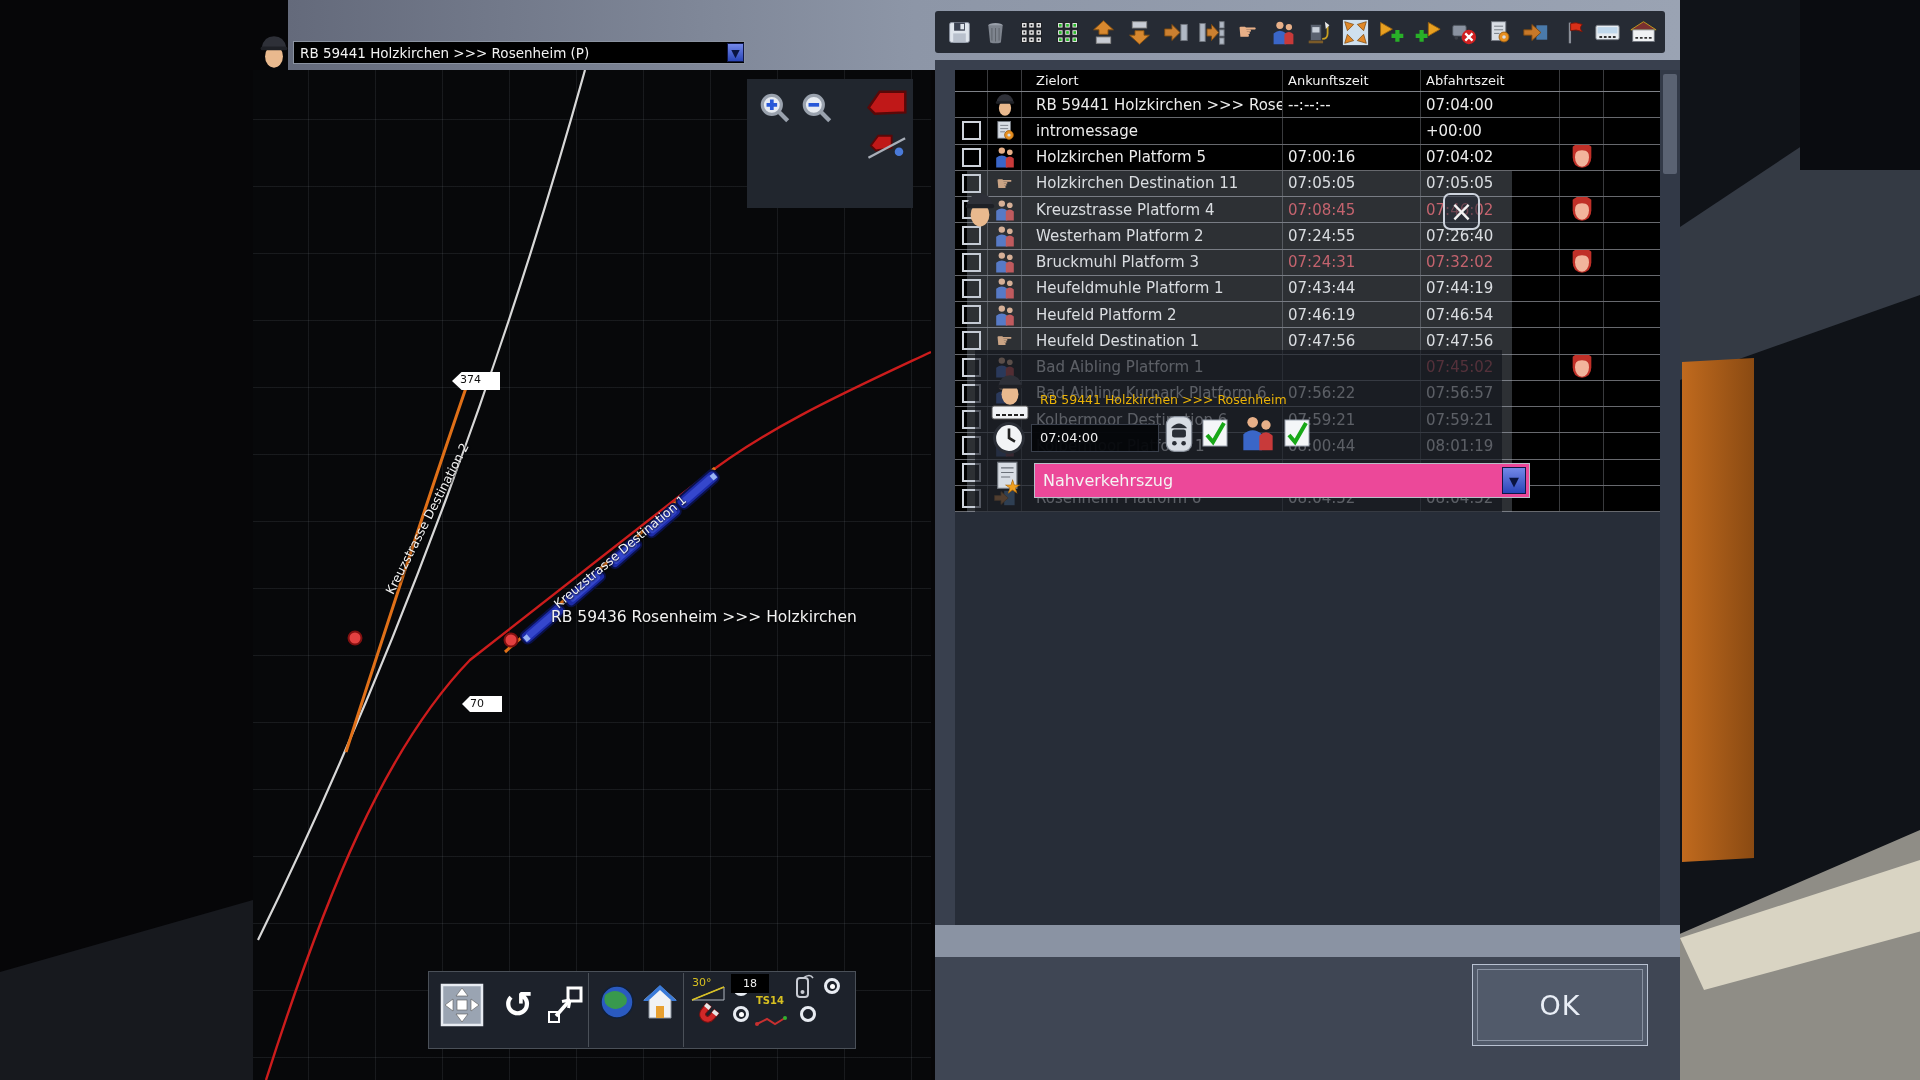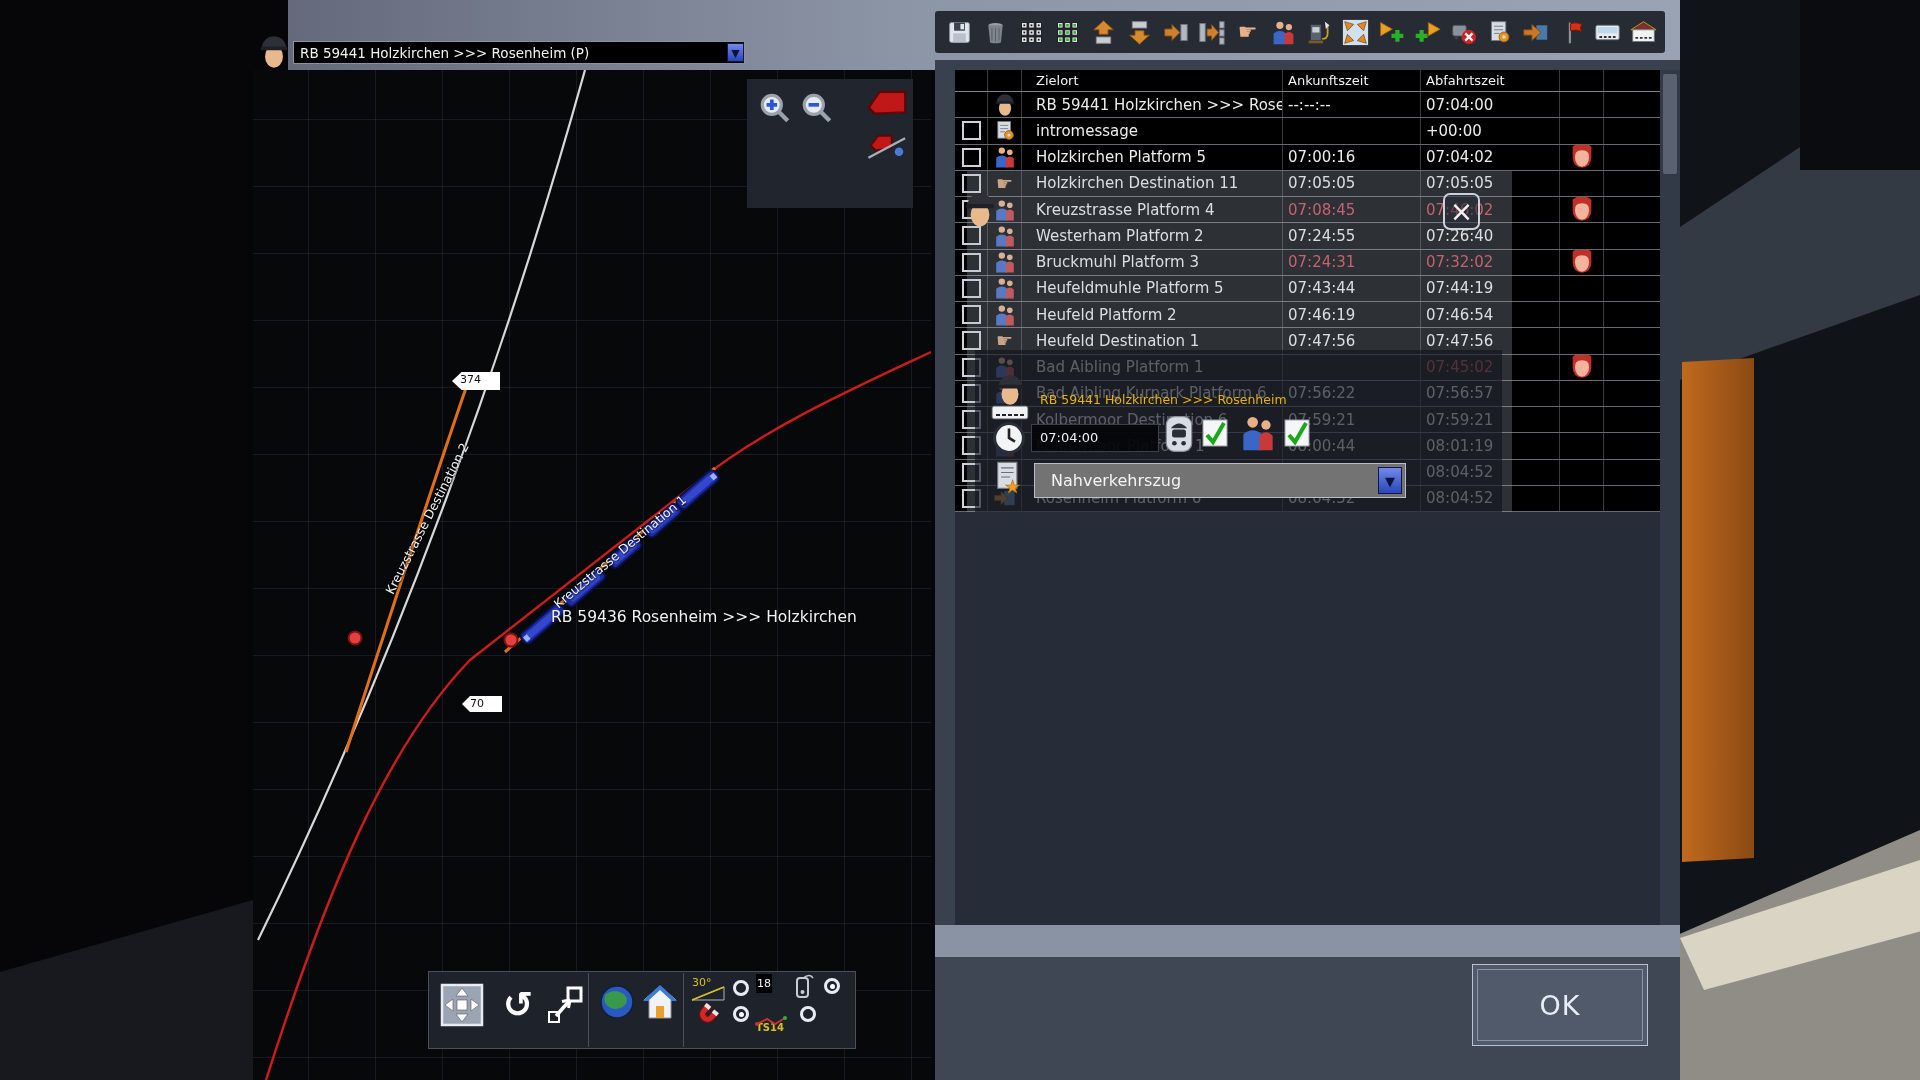--- a/index.html
+++ b/index.html
@@ -83,23 +83,23 @@
   .cbx{width:19px;height:19px;border:2px solid #cfd4dc;box-sizing:border-box;}
   .red{color:#cf4750;}
   .c-ic svg{width:24px;height:26px;}
   .c-f svg{width:24px;height:28px;}
   
   .dim-overlay{left:967px;top:171px;width:545px;height:341px;background:rgba(168,178,192,0.27);}
   .editor-panel{left:975px;top:350px;width:527px;height:162px;background:rgba(14,18,26,0.62);}
   .tt-title{color:#eab308;font-size:12.5px;white-space:nowrap;}
   .time-box{background:rgba(3,5,9,0.92);border:1px solid #3a404c;color:#f0f0f0;
     font-size:13px;line-height:26px;padding-left:8px;box-sizing:border-box;}
-  .combo{left:1034px;top:463px;width:372px;height:35px;background:#737373;
+  .combo{left:1034px;top:463px;width:496px;height:35px;background:#ec4899;
     border:1px solid #b8bec8;box-sizing:border-box;color:#f4f4f4;font-size:16px;
-    line-height:33px;padding-left:16px;}
+    line-height:33px;padding-left:8px;}
   .combo-btn{position:absolute;right:3px;top:3px;width:24px;height:27px;
     background:linear-gradient(#7388e8,#2a46b8);border:1px solid #101848;color:#0a1440;
     font-size:13px;line-height:27px;text-align:center;box-sizing:border-box;}
   .x-btn{left:1443px;top:193px;width:37px;height:37px;border:2px solid #ccd2dc;border-radius:7px;
     background:rgba(40,46,58,0.55);color:#f2f2f2;font-size:28px;line-height:33px;
     text-align:center;box-sizing:border-box;}
   .ov-icon svg{width:100%;height:100%;}
 </style>
 </head>
 <body>
@@ -215,36 +215,36 @@
         <path d="M18,4 L34,18 H29 V36 H7 V18 H2 Z" fill="#f0f2f5" stroke="#88909c"></path>
         <path d="M18,3 L35,19 H30 L18,8 L6,19 H1 Z" fill="#3a7ad8"></path>
         <rect x="14" y="24" width="8" height="12" fill="#e8a030"></rect>
       </svg></span>
   <span class="abs" style="left:690px;top:975px;width:38px;height:28px"><svg viewBox="0 0 38 28">
         <text x="2" y="11" font-size="11" fill="#d8c020">30°</text>
         <path d="M2,25 L34,25 L34,12 Z" fill="none" stroke="#b0b6c0"></path>
         <path d="M2,25 L34,12" stroke="#d8c020" stroke-width="1.5"></path>
       </svg></span>
   <span class="abs radio" style="left:733px;top:980px;width:16px;height:16px"></span>
-  <span class="abs black-box" style="left:756px;top:974px;width:16px;height:19px;line-height:19px">18</span>
+  <span class="abs black-box" style="left:731px;top:974px;width:38px;height:19px;line-height:19px">18</span>
   <span class="abs" style="left:790px;top:973px;width:26px;height:27px"><svg viewBox="0 0 26 28">
         <rect x="7" y="5" width="11" height="19" rx="3" fill="none" stroke="#c8ccd4" stroke-width="2"></rect>
         <circle cx="12.5" cy="19" r="2" fill="#c8ccd4"></circle>
         <path d="M13,5 Q20,0 23,5" stroke="#c8ccd4" stroke-width="1.5" fill="none"></path>
       </svg></span>
   <span class="abs radio sel" style="left:824px;top:978px;width:16px;height:16px"></span>
   <span class="abs" style="left:694px;top:1003px;width:27px;height:25px"><svg viewBox="0 0 27 25">
         <g transform="rotate(40 13 12)">
           <path d="M5,3 v8 a8,8 0 0 0 16,0 v-8 h-6 v8 a2,2 0 0 1 -4,0 v-8 Z" fill="#d02828" stroke="#7a1010"></path>
           <rect x="5" y="3" width="6" height="4" fill="#e8e8e8"></rect>
           <rect x="15" y="3" width="6" height="4" fill="#e8e8e8"></rect>
         </g>
       </svg></span>
   <span class="abs radio sel" style="left:733px;top:1006px;width:16px;height:16px"></span>
-  <span class="abs yellowtxt" style="left:756px;top:1022px;width:32px">TS14</span>
+  <span class="abs yellowtxt" style="left:756px;top:995px;width:32px">TS14</span>
   <svg class="abs" style="left:755px;top:1015px" width="34" height="12" viewBox="0 0 34 12">
     <polyline points="2,9 12,4 20,9 30,3" fill="none" stroke="#c83030" stroke-width="2"></polyline>
     <circle cx="30" cy="3" r="2" fill="#30b030"></circle>
       <circle cx="2" cy="9" r="2" fill="#c83030"></circle>
   </svg>
   <span class="abs radio" style="left:800px;top:1006px;width:16px;height:16px"></span>
 
   <div class="abs win-frame"></div>
 
   <div class="abs tb-strip">
@@ -643,21 +643,21 @@
           <span class="cbx"></span>
         </div>
         <div class="cell c-ic">
           <svg viewBox="0 0 30 30">
             <circle cx="11" cy="7" r="4" fill="#e8b088"></circle>
             <path d="M4,28 V16 q7,-6 14,0 V28 Z" fill="#3a66c8"></path>
             <circle cx="21" cy="9" r="3.5" fill="#e8b088"></circle>
             <path d="M16,28 V17 q5,-5 10,0 V28 Z" fill="#c83a3a"></path>
           </svg>
         </div>
-        <div class="cell c-z">Heufeldmuhle Platform 5</div>
+        <div class="cell c-z">Heufeldmuhle Platform 1</div>
         <div class="cell c-a">07:43:44</div>
         <div class="cell c-d">07:44:19</div>
         <div class="cell c-f">
           <span style="visibility: hidden;"><svg viewBox="0 0 20 24">
               <path d="M2,5 Q10,-2 18,5 L18,14 Q18,22 10,23 Q2,22 2,14 Z" fill="#c03028"></path>
               <ellipse cx="10" cy="14" rx="6" ry="8" fill="#f2b49c"></ellipse>
               <path d="M4,7 Q10,2 16,7 L16,10 Q10,6 4,10 Z" fill="#c03028"></path>
             </svg></span>
         </div>
         <div class="cell c-p"></div>

